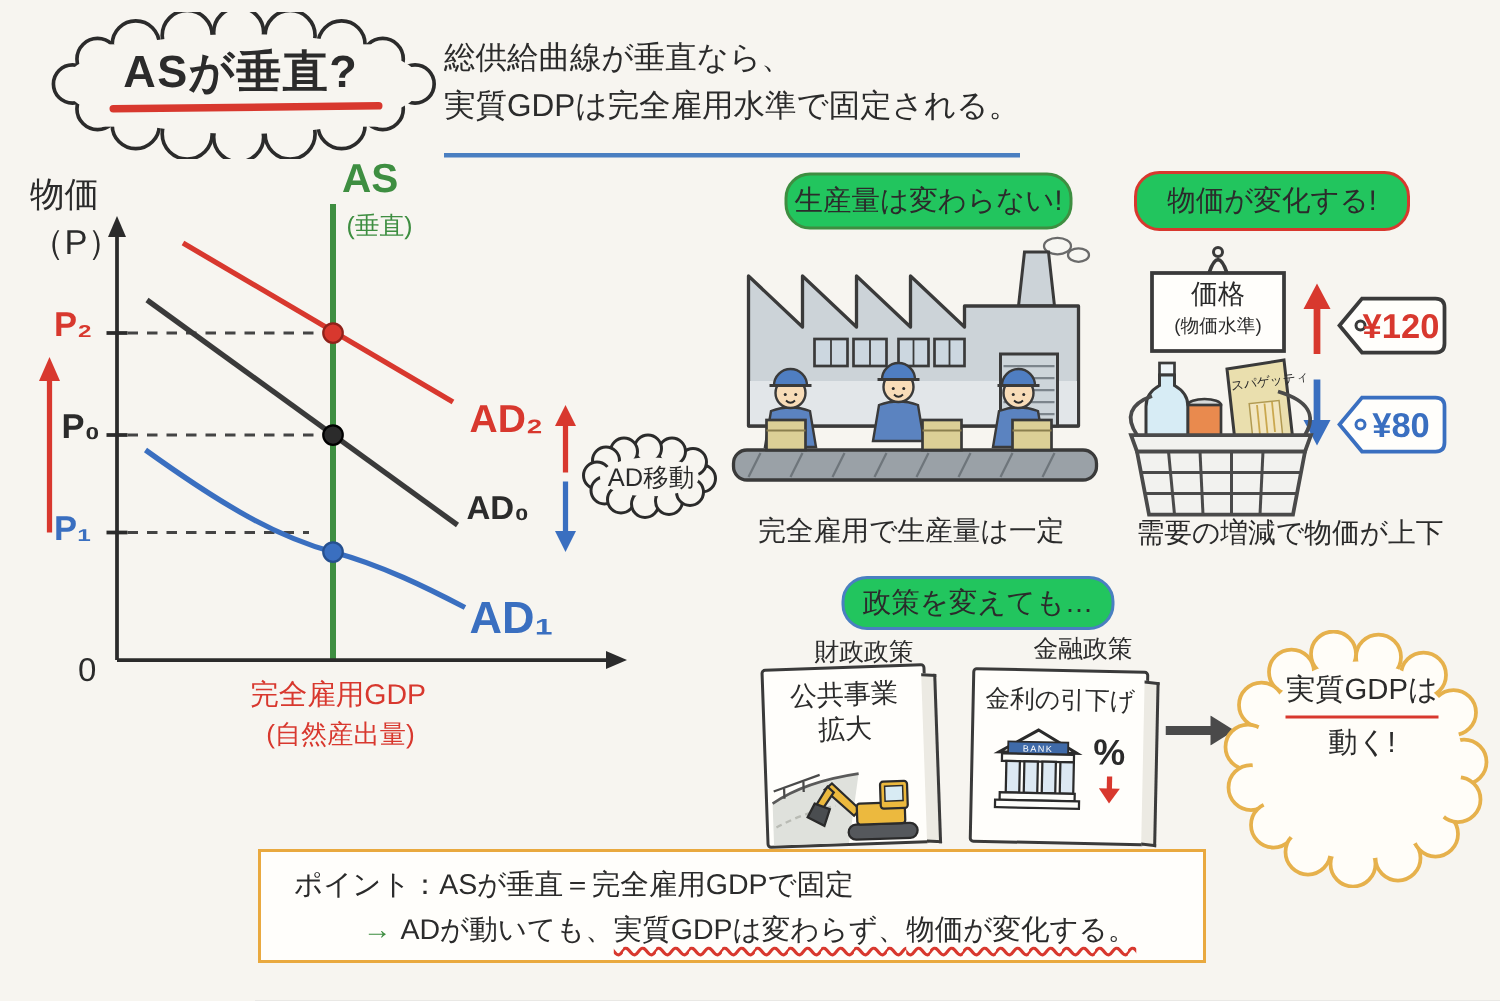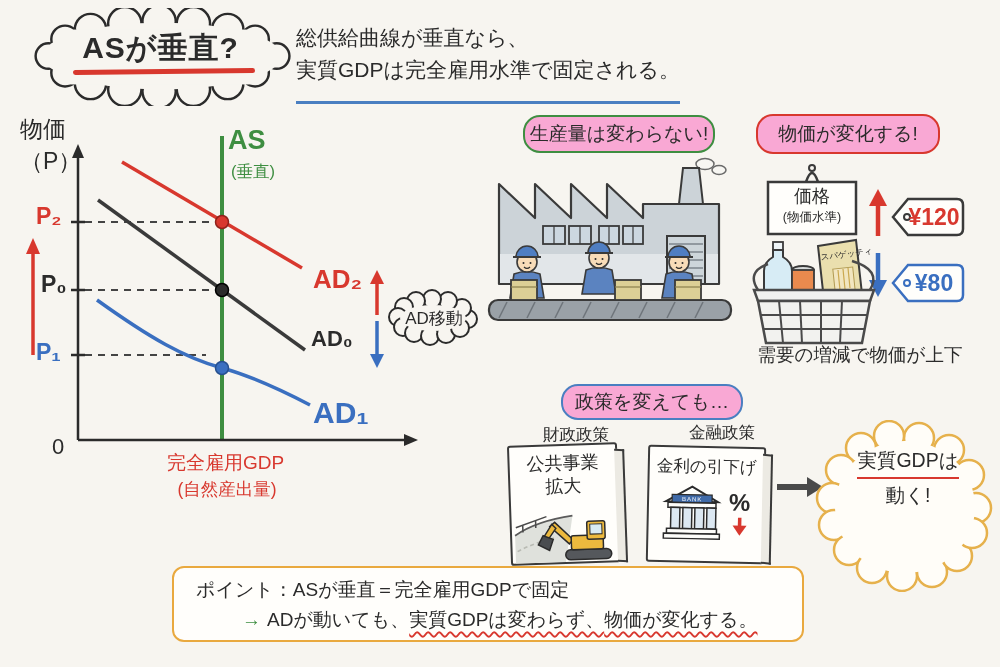--- a/index.html
+++ b/index.html
@@ -7,27 +7,27 @@
   .canvas {
     position:relative; width:1000px; height:667px;
     background:#f7f5f0; overflow:hidden;
     font-family:Liberation Sans, sans-serif;
     color:#2b2b2b;
   }
   .abs { position:absolute; white-space:nowrap; }
   .ctr { text-align:center; }
   .red  { color:#d8382e; }
   .blue { color:#3a6fc0; }
-  .green{ color:#3e8e41;margin-top:21px; }
+  .green{ color:#3e8e41; }
   .ink  { color:#2b2b2b; }
   .u-blue { border-bottom:3px solid #4a7fc1; padding-bottom:20px; }
   .u-red-line { display:inline-block; border-bottom:2.5px solid #d8382e; padding-bottom:1px; }
   .wavy { text-decoration:underline wavy #d8382e 2px; text-underline-offset:5px; text-decoration-skip-ink:none; }
   .titlebox {
-    position:absolute; background:#f9a8d4; display:flex;
+    position:absolute; background:#22c55e; display:flex;
     align-items:center; justify-content:center; font-size:19px;border-radius:17px;
   }
   .card {
     position:absolute; background:#fffefb; border:2.5px solid #3a3a3a;
     border-radius:3px; z-index:1;
   }
   .card .fold {
     position:absolute; top:5px; right:-9px; width:10px; height:97%;
     background:#eceae3; border:2px solid #3a3a3a; border-left:none;
     transform:skewY(5deg); z-index:-1;
@@ -234,20 +234,21 @@
       <rect x="24" y="124" width="26" height="20"></rect>
         <rect x="128" y="124" width="26" height="20"></rect>
         <rect x="188" y="124" width="26" height="20"></rect>
     </g>
     <g stroke="#8b7f4e" stroke-width="1.2">
       <line x1="24" y1="131" x2="50" y2="131"></line>
         <line x1="128" y1="131" x2="154" y2="131"></line>
         <line x1="188" y1="131" x2="214" y2="131"></line>
     </g>
   </svg>
+  <div class="abs ctr" style="left:495px;top:341px;width:225px;font-size:18.5px">完全雇用で生産量は一定</div>
 
   <div class="titlebox" style="left:756px;top:114px;width:184px;height:40px;border:2.5px solid #d8382e">
     <span>物価が変化する!</span>
   </div>
 
   <svg class="abs" style="left:748px;top:158px" width="248" height="192" viewBox="0 0 248 192">
 
     <g>
       <path d="M58,24 Q64,6 70,24" fill="none" stroke="#3a3a3a" stroke-width="2.5"></path>
       <circle cx="64" cy="10" r="3" fill="none" stroke="#3a3a3a" stroke-width="2"></circle>
@@ -399,20 +400,20 @@
         <circle cx="143" cy="136" r="15"></circle>
         <circle cx="158" cy="113" r="15"></circle>
     </g>
     <ellipse cx="91" cy="87" rx="70" ry="66" fill="#fffdf8"></ellipse>
   </svg>
   <div class="abs ctr" style="left:828px;top:444px;width:160px">
     <div class="cloud-line"><span class="u-red-line">実質GDPは</span></div>
     <div class="cloud-line">動く!</div>
   </div>
 
-  <div class="abs" style="left:172px;top:566px;width:632px;height:76px;border:2.5px solid #e9a93f;border-radius:12px;background:#fffefb">
+  <div class="abs" style="left:172px;top:566px;width:632px;height:76px;border:2.5px solid #e9a93f;border-radius:0;background:#fffefb">
     <div style="margin:9px 0 0 22px;font-size:19px">ポイント：ASが垂直＝完全雇用GDPで固定</div>
     <div style="margin:4px 0 0 68px;font-size:19px">
       <span class="green" style="font-weight:700;margin-right:6px">→</span><span>ADが動いても、</span><span class="wavy">実質GDPは変わらず、</span><span class="wavy">物価が変化する。</span>
     </div>
   </div>
 
 </div>
 
 </body></html>

